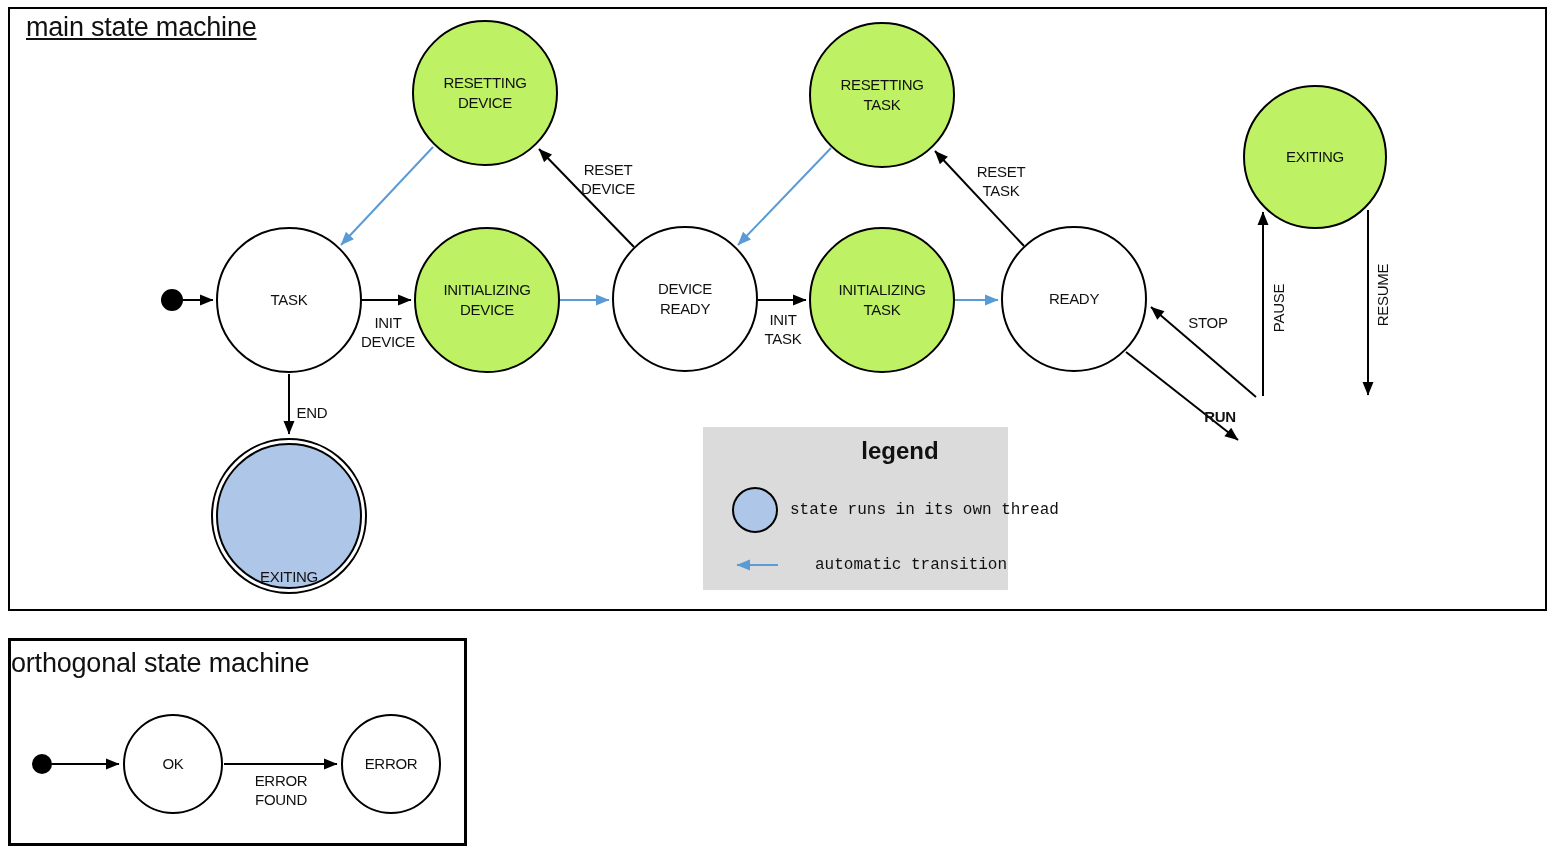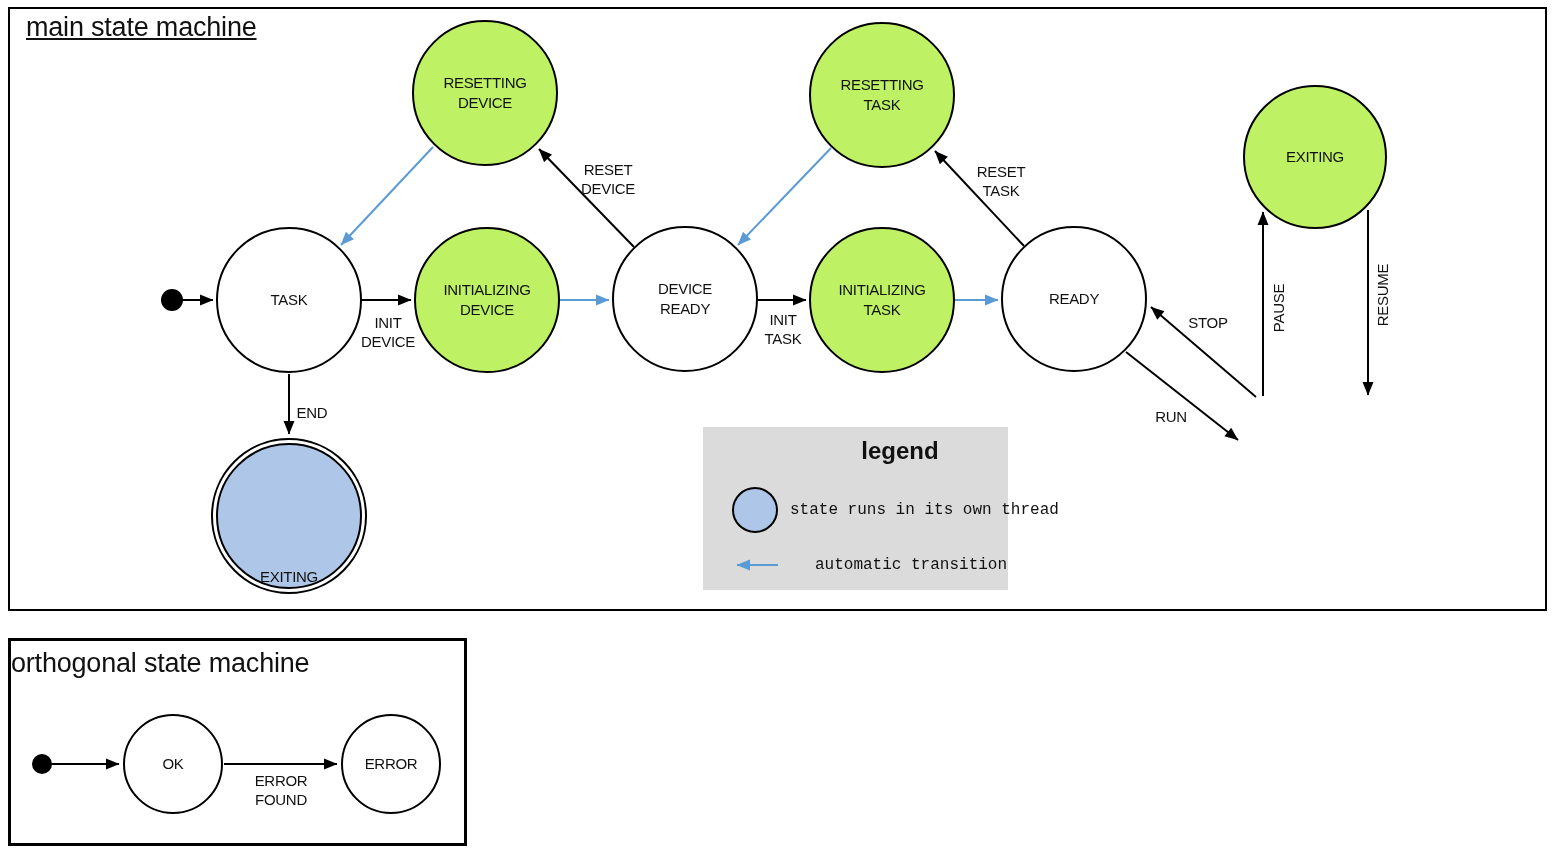--- a/index.html
+++ b/index.html
@@ -152,21 +152,21 @@
   </svg>
 
   <div class="edge-label" style="left:388px;top:332px;">INIT
 DEVICE</div>
   <div class="edge-label" style="left:608px;top:179px;">RESET
 DEVICE</div>
   <div class="edge-label" style="left:783px;top:329px;">INIT
 TASK</div>
   <div class="edge-label" style="left:1001px;top:181px;">RESET
 TASK</div>
-  <div class="edge-label" style="left:1171px;top:416px;">RUN</div>
+  <div class="edge-label" style="left:1220px;top:416px;font-weight:bold;">RUN</div>
   <div class="edge-label" style="left:1208px;top:322px;">STOP</div>
   <div class="edge-label rot" style="left:1278px;top:308px;">PAUSE</div>
   <div class="edge-label rot" style="left:1382px;top:295px;">RESUME</div>
   <div class="edge-label" style="left:312px;top:412px;">END</div>
   <div class="edge-label" style="left:281px;top:790px;">ERROR
 FOUND</div>
 
 </div>
 
 </body></html>

